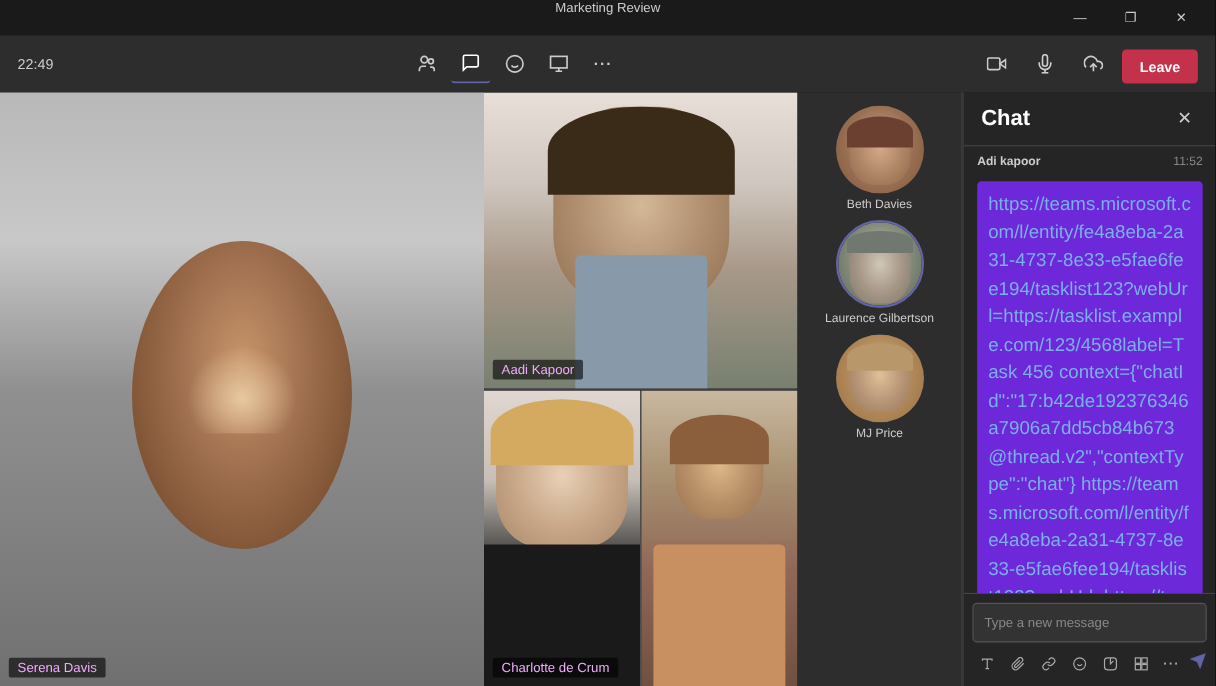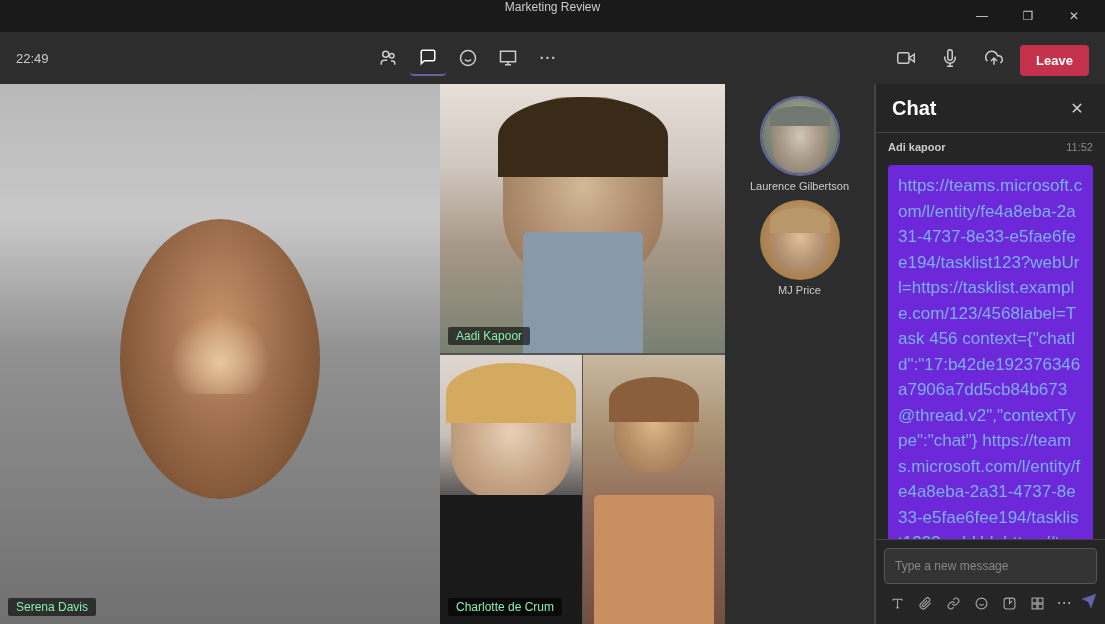--- a/index.html
+++ b/index.html
@@ -127,21 +127,21 @@
       background:
         radial-gradient(ellipse 180px 220px at 50% 55%, #b8825a 0%, #8a5c38 40%, #6b4228 70%, transparent 100%),
         linear-gradient(180deg, #c8c8c8 0%, #d0d0d0 40%, #b8b8b8 100%);
       position: relative;
     }
     .video-name-tag {
       position: absolute;
       bottom: 8px;
       left: 8px;
       background: rgba(0,0,0,0.6);
-      color: #86efac;
+      color: #f0abfc;
       font-size: 12px;
       padding: 2px 8px;
       border-radius: 2px;
     }
 
     
     .video-grid {
       flex: 1;
       display: flex;
       flex-direction: column;
@@ -476,20 +476,29 @@
             <div style="position:absolute;left:50%;top:8%;transform:translateX(-50%);width:90px;height:45px;background:#8B5E3C;border-radius:50% 50% 0 0;"></div>
             <div style="position:absolute;left:50%;top:52%;transform:translateX(-50%);width:120px;height:150px;background:#c89060;border-radius:5px;"></div>
           </div>
         </div>
       </div>
     </div>
   </div>
 
   <div class="participants-strip">
 
+    <div class="participant-item">
+      <div class="participant-avatar">
+        <div class="avatar-bg-1">
+          <div style="position:absolute;left:50%;top:15%;transform:translateX(-50%);width:55px;height:60px;background:radial-gradient(ellipse at 50% 45%,#d4a888 0%,#b08868 50%,#906848 100%);border-radius:40%;"></div>
+          <div style="position:absolute;left:50%;top:12%;transform:translateX(-50%);width:60px;height:28px;background:#6b4030;border-radius:50% 50% 0 0;"></div>
+        </div>
+      </div>
+      <div class="participant-name">Beth Davies</div>
+    </div>
 
     <div class="participant-item">
       <div class="participant-avatar active">
         <div class="avatar-bg-2">
           <div style="position:absolute;left:50%;top:12%;transform:translateX(-50%);width:55px;height:65px;background:radial-gradient(ellipse at 50% 45%,#d0c8b8 0%,#a89888 50%,#807868 100%);border-radius:40%;"></div>
           <div style="position:absolute;left:50%;top:10%;transform:translateX(-50%);width:60px;height:20px;background:#707870;border-radius:50% 50% 0 0;"></div>
         </div>
       </div>
       <div class="participant-name">Laurence Gilbertson</div>
     </div>

